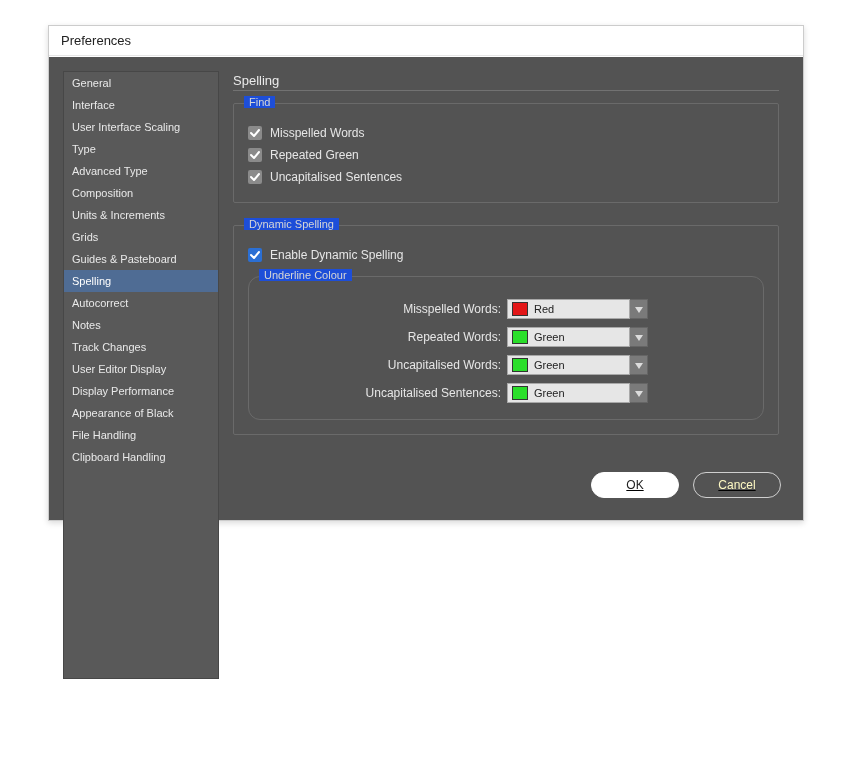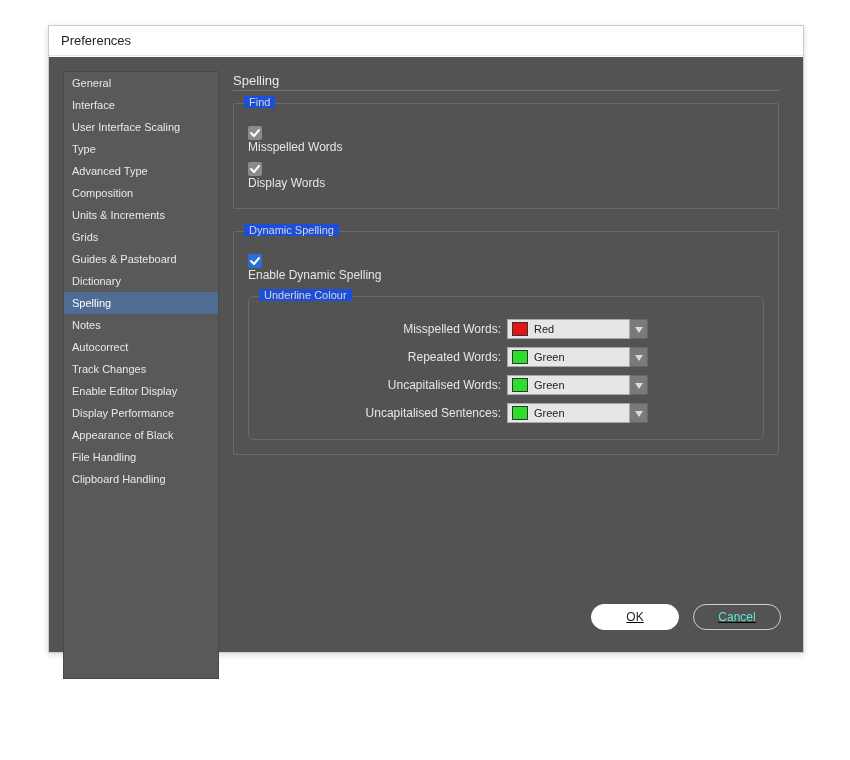--- a/index.html
+++ b/index.html
@@ -8,21 +8,21 @@
     background: #fff;
     width: 850px;
     height: 760px;
     overflow: hidden;
   }
   .dialog {
     position: absolute;
     left: 48px;
     top: 25px;
     width: 756px;
-    height: 628px;
+    height: 496px;
     border: 1px solid #ccc;
     background: #fff;
     box-shadow: 0 2px 6px rgba(0,0,0,0.15);
   }
   .titlebar {
     height: 30px;
     line-height: 30px;
     padding-left: 12px;
     font-size: 13px;
     color: #222;
@@ -84,39 +84,38 @@
     top: -8px;
     left: 10px;
     background: #1d4ed8;
     padding: 0 5px;
     font-size: 11px;
     color: #d6d6d6;
   }
   .check-row {
     display: flex;
     padding: 4px 0;
-    flex-direction: column;
   }
   .chk {
     width: 14px;
     height: 14px;
     background: #8b8b8b;
     border-radius: 2px;
     margin-right: 8px;
     display: inline-flex;
     align-items: center;
     justify-content: center;
   }
   .chk svg { width: 10px; height: 10px; display:block; }
   .chk.blue { background: #2b6fd4; }
   .check-label { font-size: 12px; color: #e6e6e6; }
   .subgroup {
     position: relative;
     border: 1px solid #6a6a6a;
-    border-radius: 6px;
+    border-radius: 12px;
     padding: 18px 0 12px 14px;
     margin-top: 10px;
   }
   .color-row {
     display: flex;
     align-items: center;
     padding: 4px 0;
   }
   .color-label {
     flex: 0 0 244px;
@@ -171,46 +170,45 @@
     height: 26px;
     border-radius: 13px;
     font-size: 12px;
     display: inline-flex;
     align-items: center;
     justify-content: center;
     cursor: pointer;
     user-select: none;
   }
   .pill-primary { background: #fff; color: #222; border: 1px solid #fff; }
-  .pill-secondary { background: transparent; color: #5eead4; border: 1px solid #cfcfcf; }
+  .pill-secondary { background: transparent; color: #fef9c3; border: 1px solid #cfcfcf; }
 </style>
 </head>
 <body>
 
 <div class="dialog">
   <div class="titlebar">Preferences</div>
 
   <div class="body-area">
     <div class="columns">
       <div class="sidebar" id="sidebar">
           <div class="sidebar-item">General</div>
           <div class="sidebar-item">Interface</div>
           <div class="sidebar-item">User Interface Scaling</div>
           <div class="sidebar-item">Type</div>
           <div class="sidebar-item">Advanced Type</div>
           <div class="sidebar-item">Composition</div>
           <div class="sidebar-item">Units &amp; Increments</div>
           <div class="sidebar-item">Grids</div>
           <div class="sidebar-item">Guides &amp; Pasteboard</div>
-          <div class="sidebar-item">Dictionary</div>
           <div class="sidebar-item selected">Spelling</div>
+          <div class="sidebar-item">Autocorrect</div>
           <div class="sidebar-item">Notes</div>
-          <div class="sidebar-item">Autocorrect</div>
           <div class="sidebar-item">Track Changes</div>
-          <div class="sidebar-item">Enable Editor Display</div>
+          <div class="sidebar-item">User Editor Display</div>
           <div class="sidebar-item">Display Performance</div>
           <div class="sidebar-item">Appearance of Black</div>
           <div class="sidebar-item">File Handling</div>
           <div class="sidebar-item">Clipboard Handling</div>
         </div>
 
       <div class="main">
         <div class="panel-title">Spelling</div>
 
         <div class="group">
@@ -223,21 +221,29 @@
                   </svg>
                 </span>
                 <span class="check-label">Misspelled Words</span>
               </div>
               <div class="check-row">
                 <span class="chk">
                   <svg viewBox="0 0 10 10">
                     <path d="M1 5 L4 8 L9 2" stroke="#fff" stroke-width="2" fill="none" stroke-linecap="round" stroke-linejoin="round"></path>
                   </svg>
                 </span>
-                <span class="check-label">Display Words</span>
+                <span class="check-label">Repeated Green</span>
+              </div>
+              <div class="check-row">
+                <span class="chk">
+                  <svg viewBox="0 0 10 10">
+                    <path d="M1 5 L4 8 L9 2" stroke="#fff" stroke-width="2" fill="none" stroke-linecap="round" stroke-linejoin="round"></path>
+                  </svg>
+                </span>
+                <span class="check-label">Uncapitalised Sentences</span>
               </div>
             </div>
         </div>
 
         <div class="group">
           <span class="group-legend">Dynamic Spelling</span>
 
           <div class="check-row">
             <span class="chk blue">
               <svg viewBox="0 0 10 10">

